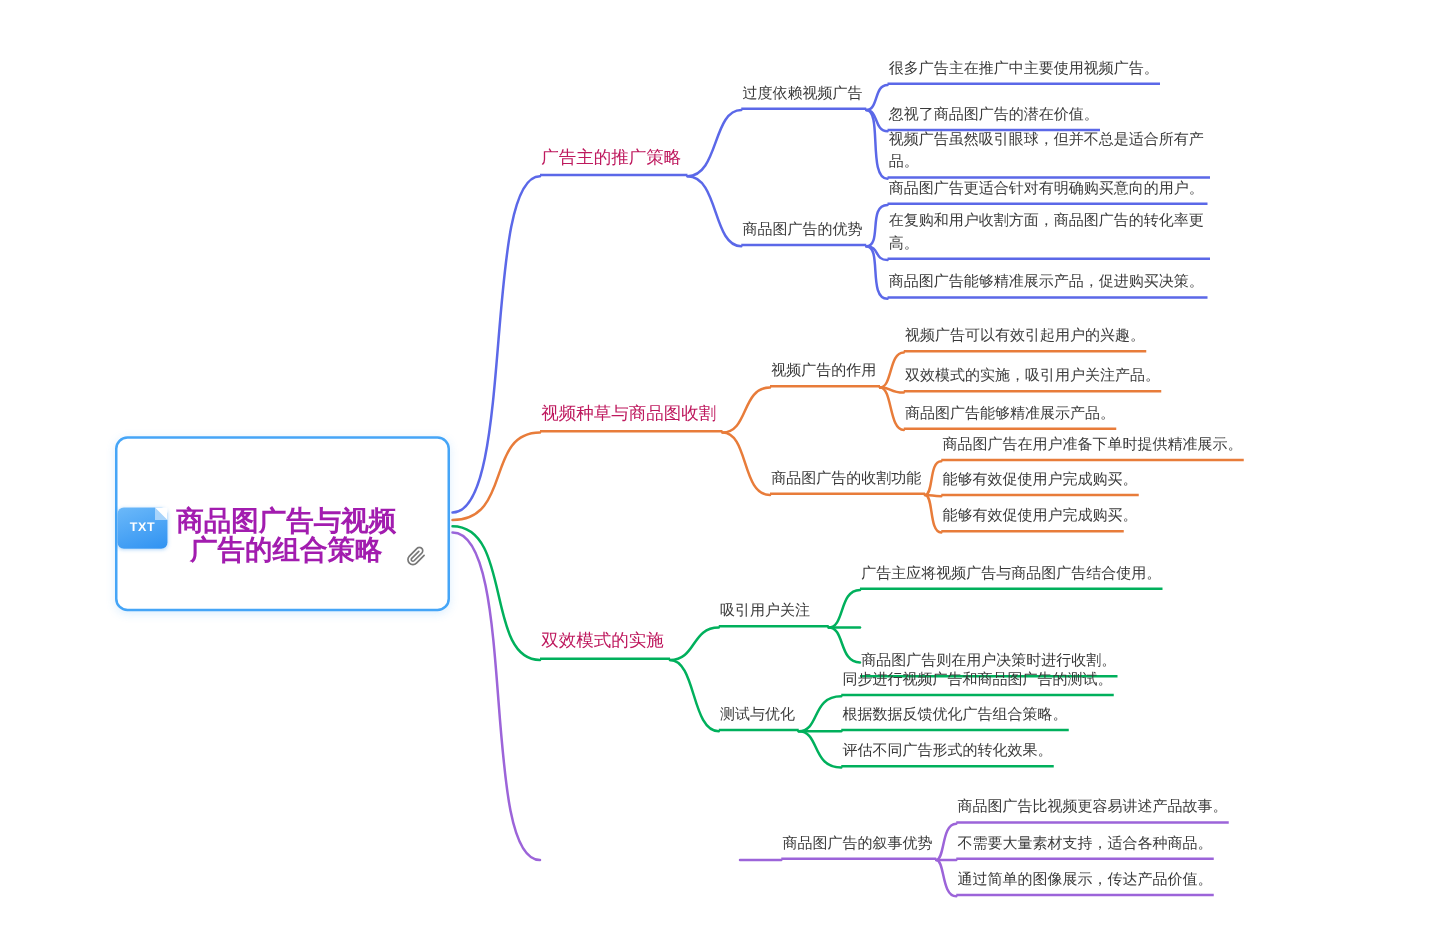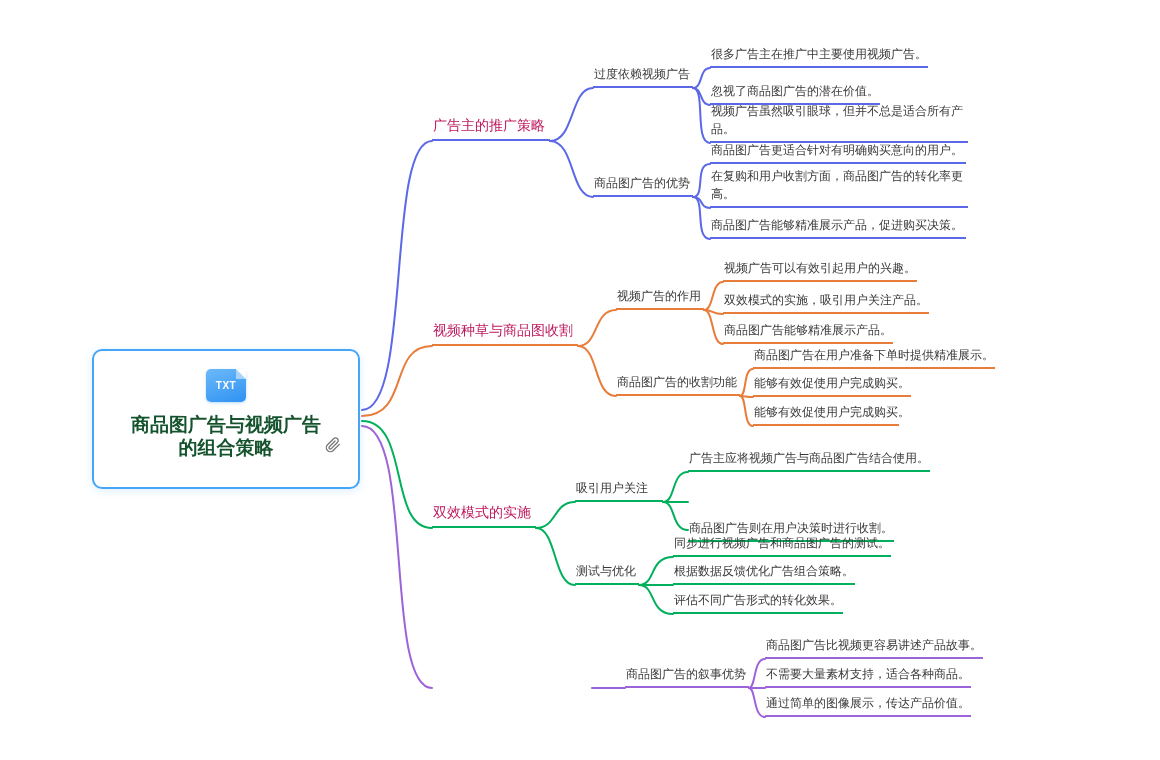--- a/index.html
+++ b/index.html
@@ -21,37 +21,37 @@
   .node.main{font-size:14px;line-height:20px;padding-bottom:4px;color:#be185d;}
   .c1b{border-bottom-color:#5b68e8;}
   .c2b{border-bottom-color:#e87c3a;}
   .c3b{border-bottom-color:#00b05c;}
   .c4b{border-bottom-color:#9c64d9;}
 
   .root{
     position:absolute;z-index:3;left:92px;top:349px;width:268px;height:140px;
     background:#fff;border:2px solid #45a5f7;border-radius:10px;
     box-shadow:0 2px 8px rgba(69,165,247,.18);
-    display:flex;flex-direction:column;align-items:center;
+    display:flex;align-items:center;
     padding-top:18px;box-sizing:border-box;
   }
   .file-icon{
     position:relative;width:40px;height:33px;border-radius:5px;
     background:linear-gradient(160deg,#6cb9f9,#2f92f2);
     display:flex;align-items:center;justify-content:center;margin-bottom:11px;
     box-shadow:0 1px 3px rgba(47,146,242,.35);
   }
   .file-fold{
     position:absolute;top:0;right:0;width:0;height:0;
     border-top:10px solid #fff;border-left:10px solid #a8d4fb;
   }
   .file-label{color:#fff;font-weight:bold;font-size:10px;letter-spacing:.5px;}
   .root-title{
-    width:190px;text-align:center;font-size:19px;font-weight:bold;
-    line-height:23px;color:#14532d;
+    width:190px;text-align:center;font-size:22px;font-weight:bold;
+    line-height:23px;color:#a21caf;
   }
   .clip{
     position:absolute;right:17px;top:86px;width:16px;height:16px;
     fill:none;stroke:#777;stroke-width:2;stroke-linecap:round;stroke-linejoin:round;
     cursor:pointer;
   }
 </style>
 </head>
 <body>
 

